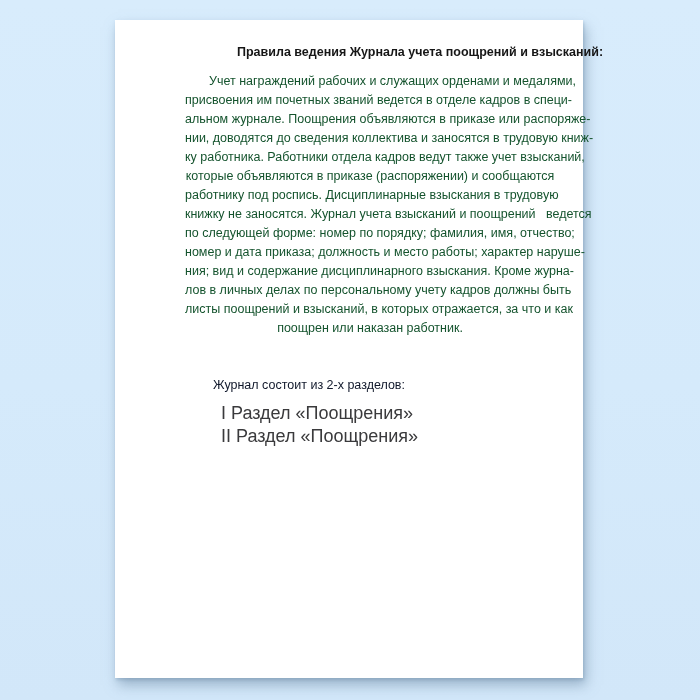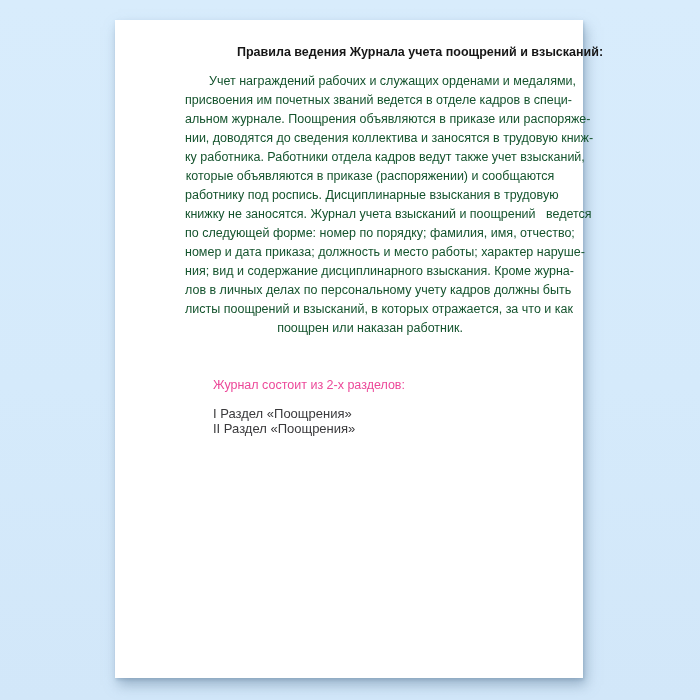--- a/index.html
+++ b/index.html
@@ -42,29 +42,29 @@
     line-height: 19px;
     color: #14532d;
     white-space: pre;
     text-indent: 24px;
     text-align: center;
   }
   .sections-intro {
     margin: 40px 0 0 62px;
     font-size: 12.5px;
     line-height: 14.5px;
-    color: #ec4899;
+    color: #0f172a;
     white-space: pre;
   }
   .sections {
     margin: 13px 0 0 62px;
   }
   .section-item {
-    margin: 0;
-    font-size: 13px;
+    margin: 8px;
+    font-size: 18px;
     line-height: 15px;
     color: #3a3a3c;
     white-space: pre;
   }
 </style>
 </head>
 <body>
 
 <div class="paper">
   <h1 class="doc-title">Правила ведения Журнала учета поощрений и взысканий:</h1>

